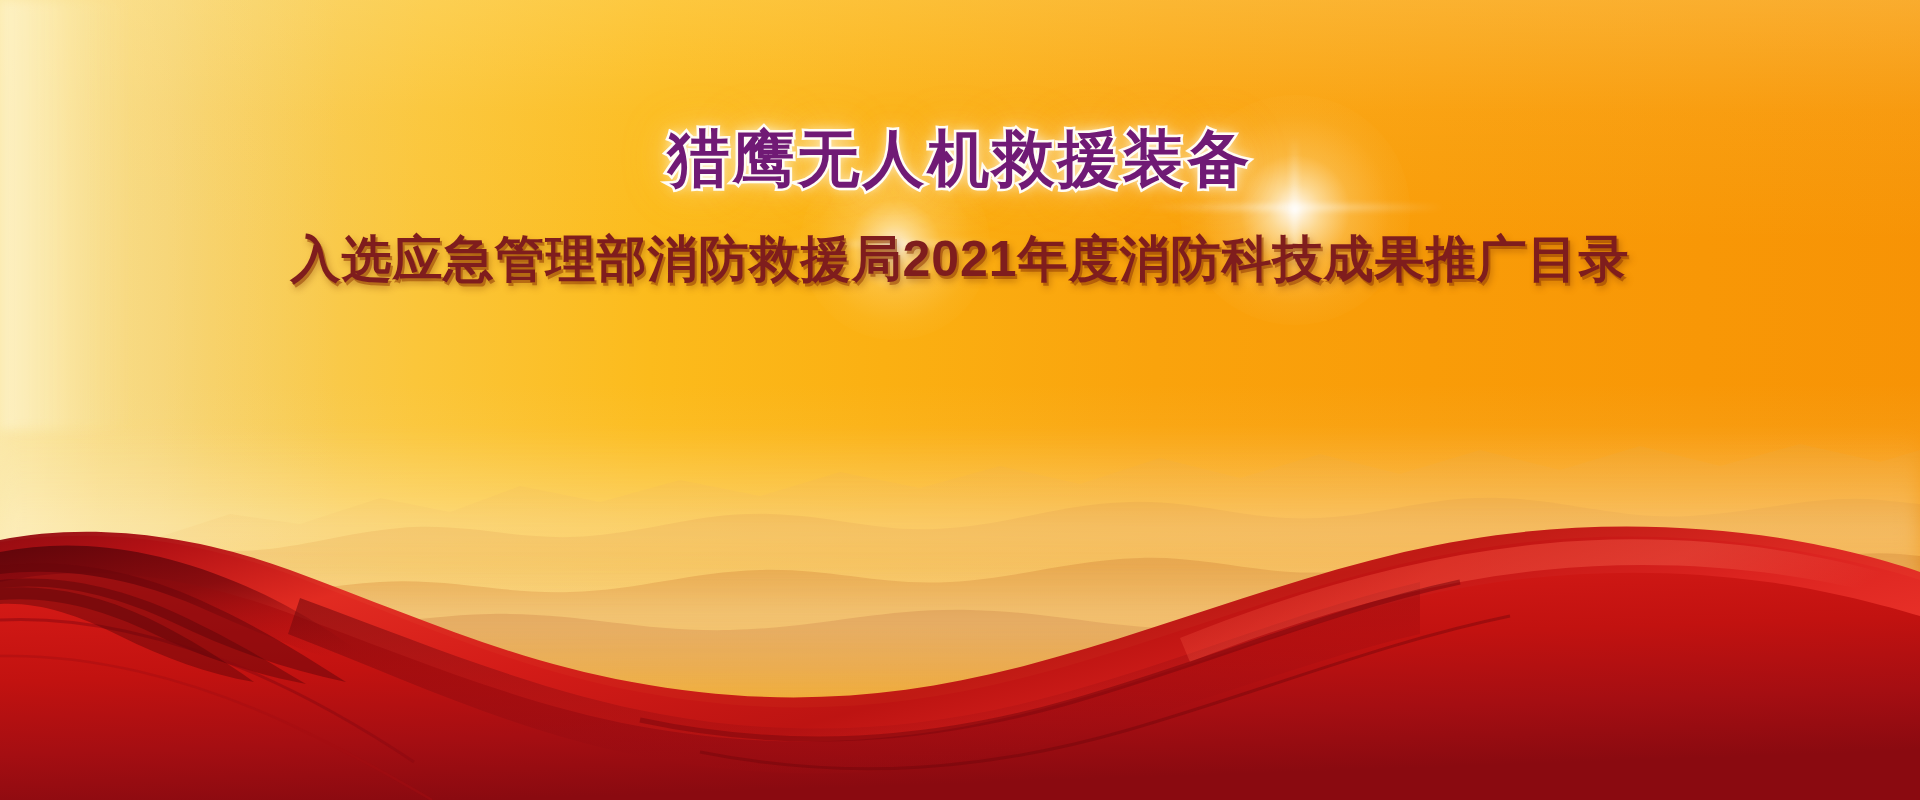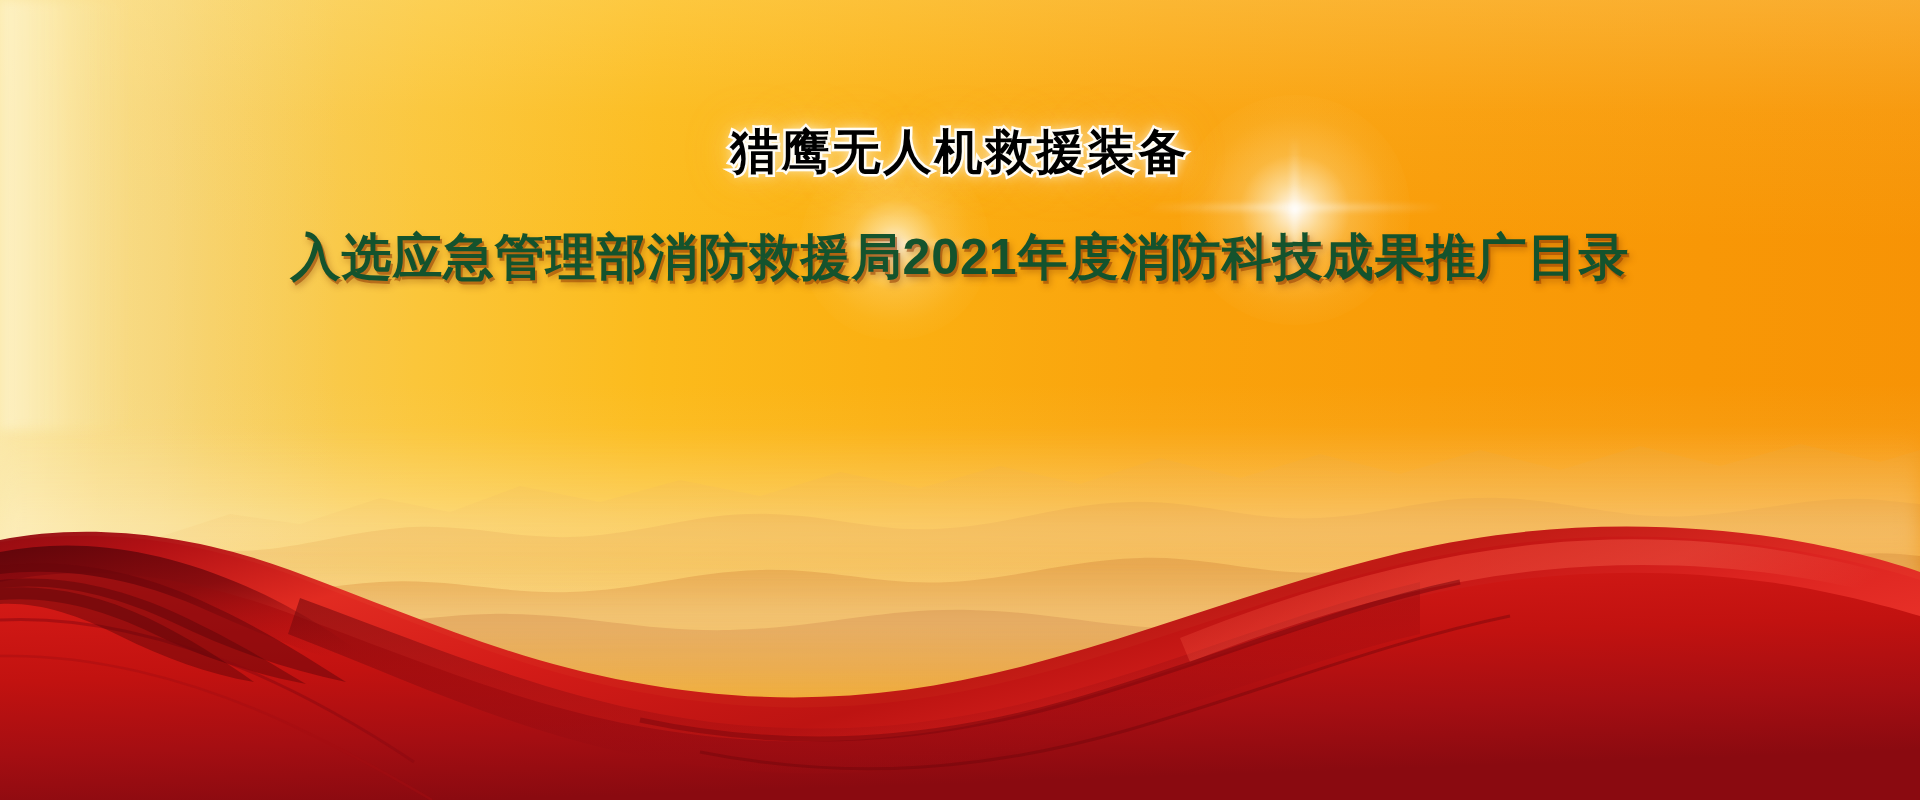--- a/index.html
+++ b/index.html
@@ -128,41 +128,41 @@
   
   .text-wrap{
     position:absolute;left:0;right:0;top:0;
     text-align:center;
     z-index:20;
   }
 
   .main-title{
     margin:0;
     padding-top:128px;
-    font-size:48px;
+    font-size:62px;
     line-height:1.0;
     font-weight:bold;
     letter-spacing:3px;
-    color:#000000;
+    color:#701a75;
     -webkit-text-stroke:5px #FFFFFF;
     paint-order:stroke fill;
     text-shadow:
       0 0 12px rgba(255,255,255,.85),
       0 0 26px rgba(255,248,210,.55),
       0 0 48px rgba(255,230,160,.35);
     font-family:"Liberation Sans","DejaVu Sans",sans-serif;
   }
 
   .sub-line{
-    margin:12px;
+    margin:0;
     font-size:50px;
     line-height:1.26;
     font-weight:bold;
     letter-spacing:1px;
-    color:#14532d;
+    color:#7f1d1d;
     text-shadow:
       2px 3px 0 rgba(150,62,6,.55),
       3px 5px 7px rgba(120,48,4,.40);
     font-family:"Liberation Sans","DejaVu Sans",sans-serif;
   }
   .sub-1{padding-top:38px;}
   .sub-2{padding-top:10px;}
 </style>
 </head>
 <body>

